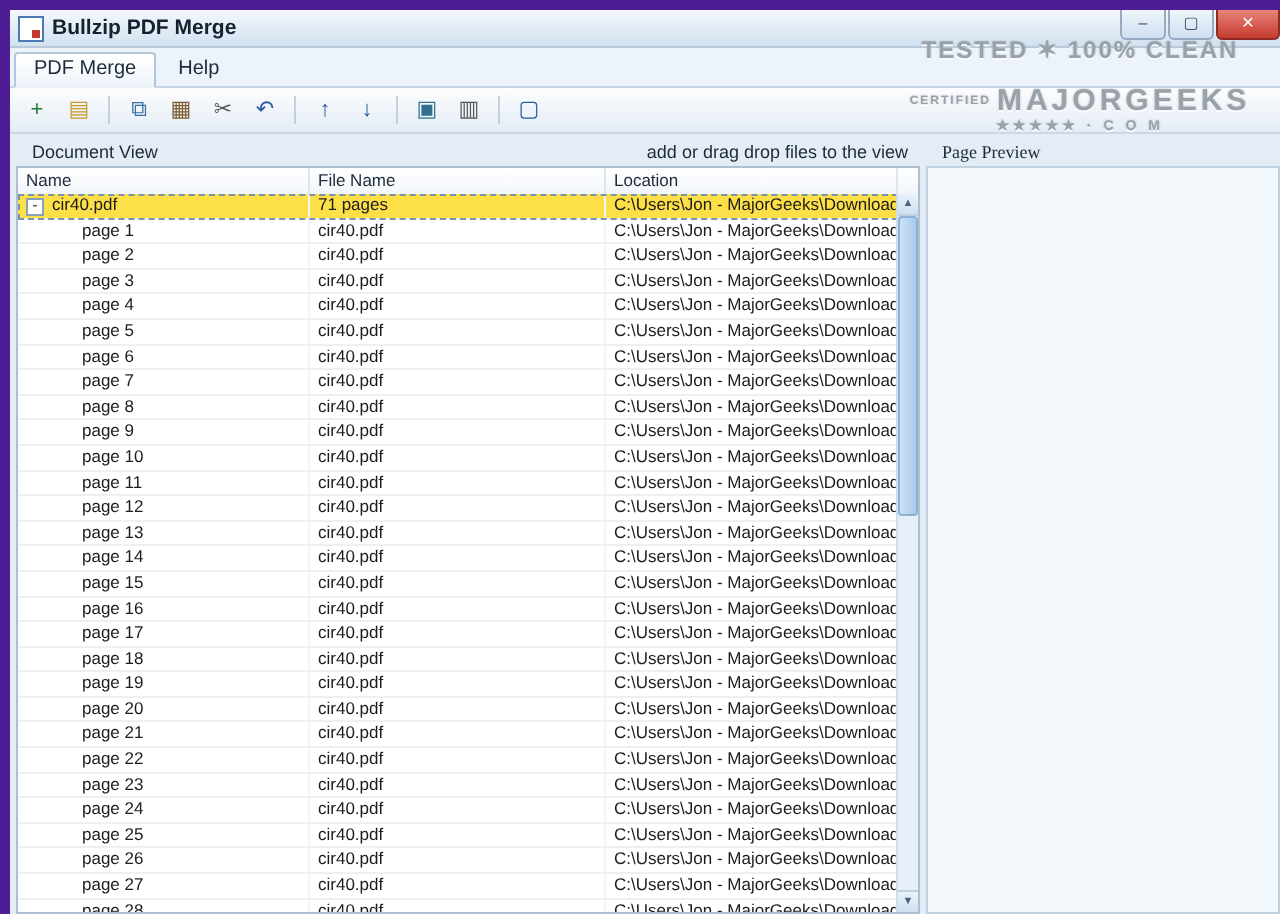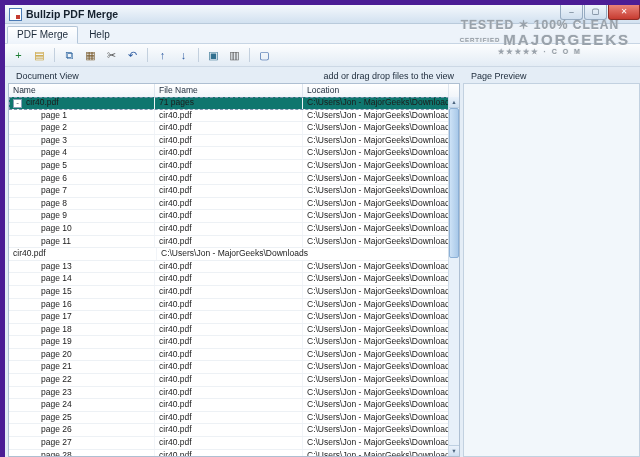--- a/index.html
+++ b/index.html
@@ -38,40 +38,40 @@
   .thead{display:flex;height:13px;background:linear-gradient(#ffffff,#f1f5fa);
     border-bottom:1px solid #cdd9e5;font-size:8.5px;color:#1c2a3a;padding-right:10px;}
   .th{padding:1px 4px;border-right:1px solid #dde5ee;box-sizing:border-box;overflow:hidden;white-space:nowrap;}
   .c-name{width:146px;flex:0 0 146px;}
   .c-file{width:148px;flex:0 0 148px;}
   .c-loc{flex:1;}
   .tbody{position:absolute;top:13px;bottom:0;left:0;right:10px;overflow:hidden;}
   .trow{display:flex;height:11.6px;line-height:11.4px;font-size:8.5px;color:#1c1c1c;
     border-bottom:1px solid #edf1f5;}
   .cell{overflow:hidden;white-space:nowrap;padding:0 4px;border-right:1px solid #f1f4f8;box-sizing:border-box;}
-  .trow.selected{background:#0f766e;outline:1px dashed #7b93ad;outline-offset:-1px;}
+  .trow.selected{background:#fde047;outline:1px dashed #7b93ad;outline-offset:-1px;}
   .expander{display:inline-block;width:7px;height:7px;border:1px solid #89a1b8;background:#fff;color:#345;
     font-size:8px;line-height:5px;text-align:center;margin-right:4px;box-sizing:content-box;}
   .cell.indent{padding-left:32px;}
   
   .vscroll{position:absolute;top:13px;right:0;bottom:0;width:10px;background:#e7f0f9;border-left:1px solid #cfdce9;}
   .sb-btn{height:10px;font-size:5.5px;text-align:center;line-height:10px;color:#4a637e;
     background:linear-gradient(#eaf2fb,#cfe0f1);border-bottom:1px solid #bed0e2;}
   .sb-btn.down{position:absolute;bottom:0;left:0;right:0;border-top:1px solid #bed0e2;border-bottom:none;}
   .sb-thumb{position:absolute;top:11px;left:0;right:0;height:150px;
     background:linear-gradient(90deg,#cde2f6,#a9c9e9);border:1px solid #8cb0d6;border-radius:2px;box-sizing:border-box;}
   
-  .right-panel{flex:1;display:flex;flex-direction:column;min-height:0;}
+  .right-panel{flex:1;display:flex;flex-direction:column;min-height:0;font-family:Liberation Serif, serif;}
   .preview-body{flex:1;background:#f2f7fb;border:1px solid #c2d1e0;}
   
   .watermark{position:absolute;top:18px;right:10px;width:180px;text-align:center;color:#99a2ab;
     font-weight:bold;pointer-events:none;z-index:50;
     text-shadow:0 1px 0 rgba(255,255,255,.85),0 0 1px rgba(88,95,102,.55);}
   .wm1{font-size:12px;letter-spacing:1px;}
-  .wm-row{display:flex;align-items:center;justify-content:flex-end;gap:3px;margin-top:1px;}
+  .wm-row{display:flex;align-items:center;justify-content:center;gap:3px;margin-top:12px;}
   .wm-cert{font-size:6px;letter-spacing:1px;}
   .wm2{font-size:15px;letter-spacing:2px;line-height:14px;}
   .wm3{font-size:7px;letter-spacing:2px;margin-top:1px;}
 </style>
 </head>
 <body>
 
 <div class="window">
 
   <div class="titlebar">
@@ -197,20 +197,21 @@
               <div class="cell c-name indent"><span>page 10</span></div>
               <div class="cell c-file">cir40.pdf</div>
               <div class="cell c-loc">C:\Users\Jon - MajorGeeks\Downloads</div>
             </div>
             <div class="trow">
               <div class="cell c-name indent"><span>page 11</span></div>
               <div class="cell c-file">cir40.pdf</div>
               <div class="cell c-loc">C:\Users\Jon - MajorGeeks\Downloads</div>
             </div>
             <div class="trow">
+              <div class="cell c-name indent"><span>page 12</span></div>
               <div class="cell c-file">cir40.pdf</div>
               <div class="cell c-loc">C:\Users\Jon - MajorGeeks\Downloads</div>
             </div>
             <div class="trow">
               <div class="cell c-name indent"><span>page 13</span></div>
               <div class="cell c-file">cir40.pdf</div>
               <div class="cell c-loc">C:\Users\Jon - MajorGeeks\Downloads</div>
             </div>
             <div class="trow">
               <div class="cell c-name indent"><span>page 14</span></div>

